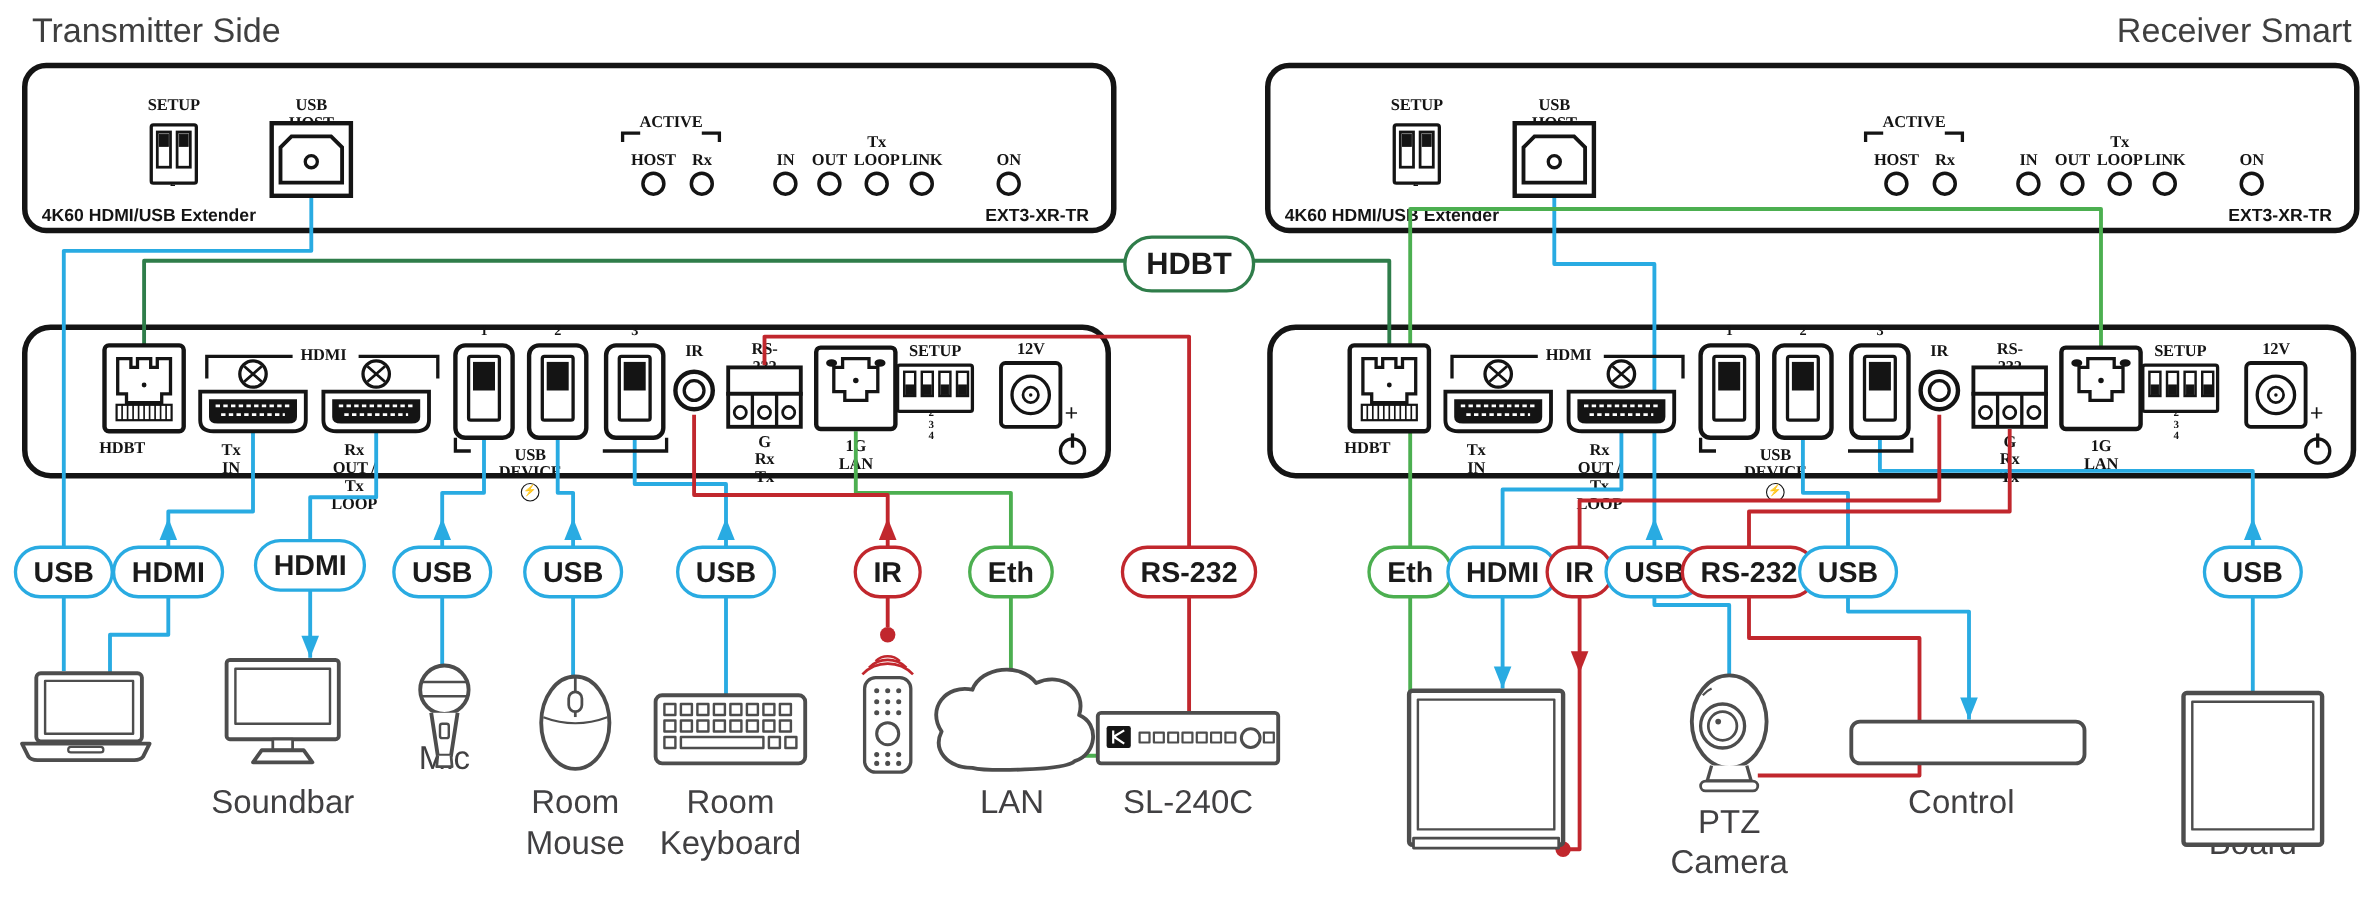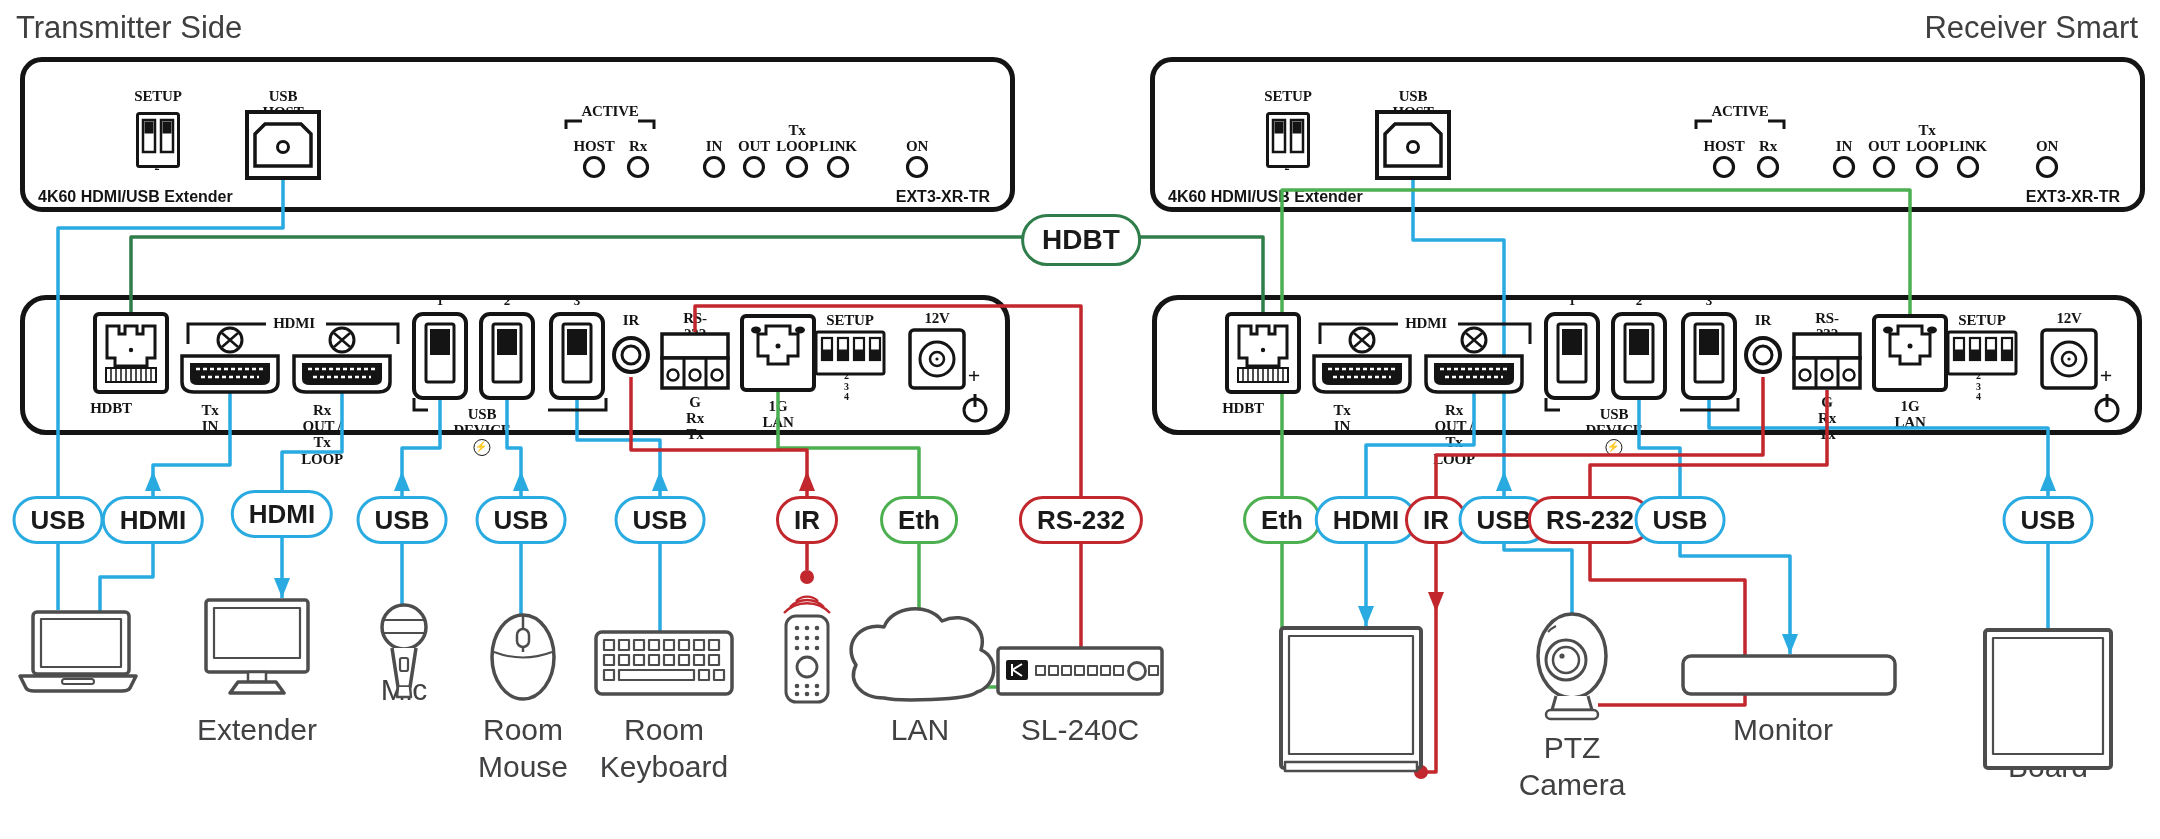--- a/index.html
+++ b/index.html
@@ -29,21 +29,21 @@
   .dev-label{position:absolute;transform:translateX(-50%);z-index:1;font-size:30px;color:var(--label);
              white-space:pre-line;text-align:center;line-height:1.22;}
   .circ{display:inline-block;width:15px;height:15px;border:1.5px solid var(--ink);border-radius:50%;
         font-size:10px;line-height:14px;vertical-align:1px;text-align:center;font-weight:700;}
 </style>
 </head>
 <body>
 
 <div class="stage">
 
-  <div class="title" style="left:16px;">Transmitter Side</div>
+  <div class="title" style="left:29px;">Transmitter Side</div>
   <div class="title" style="right:22px;">Receiver Smart</div>
 
   <div class="panel top" style="left:20px;top:57px;width:995px;height:155px;"></div>
   <div class="panel top" style="left:1150px;top:57px;width:995px;height:155px;"></div>
   <div class="panel bottom" style="left:20px;top:295px;width:990px;height:140px;"></div>
   <div class="panel bottom" style="left:1152px;top:295px;width:990px;height:140px;"></div>
 
   <div class="labels" style="left:0px;">
     <div class="lab f15" style="left:158px;top:88px;">SETUP</div>
     <div class="lab f10" style="left:160px;top:151px;letter-spacing:6px;">1 2</div>
@@ -386,32 +386,32 @@
   <div class="pill c-red" style="left:1081px;top:496px;">RS-232</div>
 
   <div class="pill c-eth" style="left:1282px;top:496px;">Eth</div>
   <div class="pill" style="left:1366px;top:496px;">HDMI</div>
   <div class="pill c-red" style="left:1436px;top:496px;">IR</div>
   <div class="pill" style="left:1504px;top:496px;">USB</div>
   <div class="pill c-red" style="left:1590px;top:496px;">RS-232</div>
   <div class="pill" style="left:1680px;top:496px;">USB</div>
   <div class="pill" style="left:2048px;top:496px;">USB</div>
 
-  <div class="dev-label" style="left:257px;top:712px;">Extender</div>
+  <div class="dev-label" style="left:257px;top:712px;">Soundbar</div>
   <div class="dev-label" style="left:404px;top:672px;">Mic</div>
   <div class="dev-label" style="left:523px;top:712px;">Room
 Mouse</div>
   <div class="dev-label" style="left:664px;top:712px;">Room
 Keyboard</div>
   <div class="dev-label" style="left:920px;top:712px;">LAN</div>
   <div class="dev-label" style="left:1080px;top:712px;">SL-240C</div>
   <div class="dev-label" style="left:1350px;top:712px;">Smart TV</div>
   <div class="dev-label" style="left:1572px;top:730px;">PTZ
 Camera</div>
-  <div class="dev-label" style="left:1783px;top:712px;">Monitor</div>
+  <div class="dev-label" style="left:1783px;top:712px;">Control</div>
   <div class="dev-label" style="left:2048px;top:712px;">Smart
 Board</div>
 
 <div class="labels" style="left: 1130px;">
     <div class="lab f15" style="left:158px;top:88px;">SETUP</div>
     <div class="lab f10" style="left:160px;top:151px;letter-spacing:6px;">1 2</div>
     <div class="lab f15" style="left:283px;top:88px;">USB HOST</div>
     <div class="lab f15" style="left:610px;top:103px;">ACTIVE</div>
     <div class="lab f15 led-label" style="left:594px;top:118px;">HOST</div>
     <div class="lab f15 led-label" style="left:638px;top:118px;">Rx</div>

